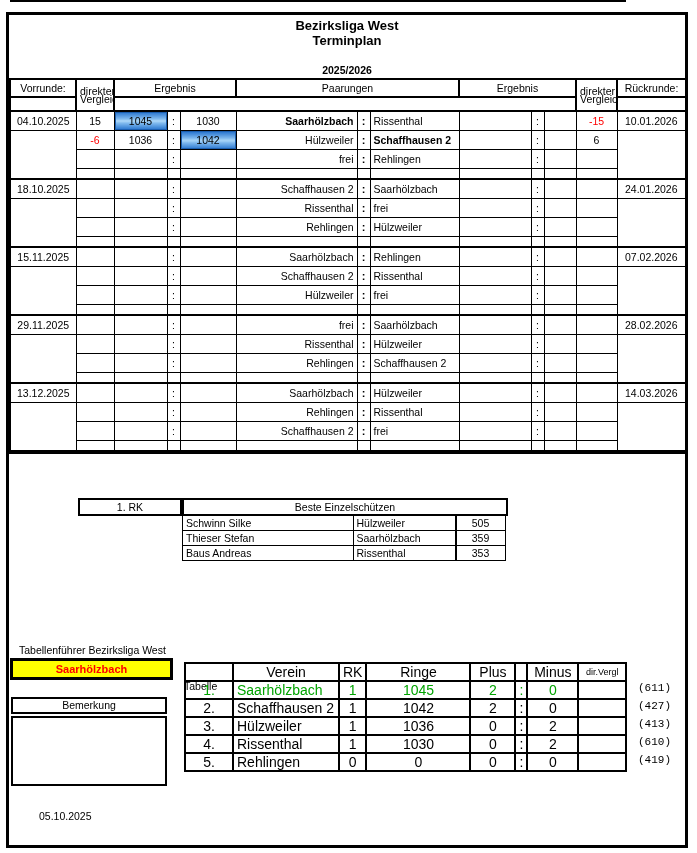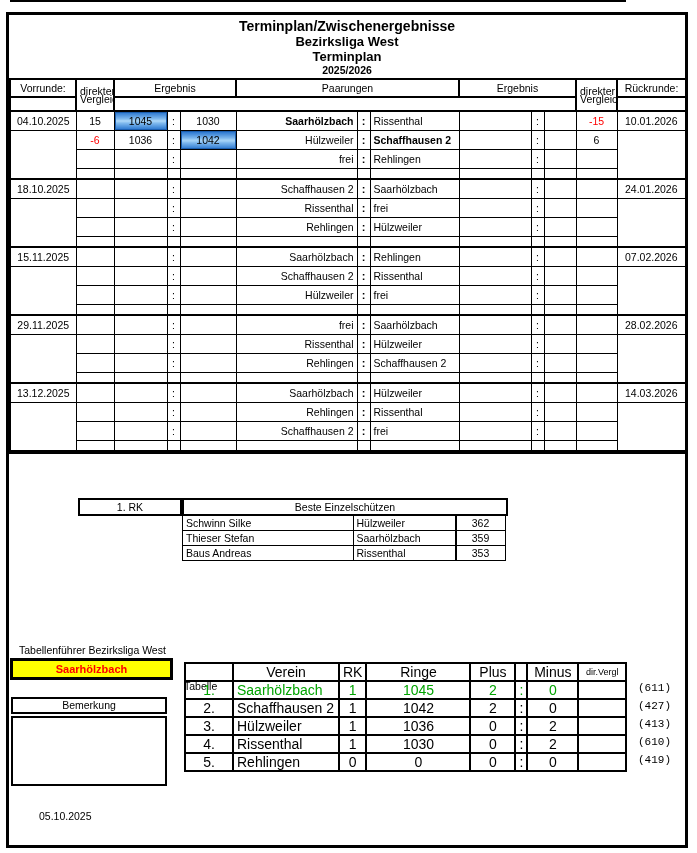--- a/index.html
+++ b/index.html
@@ -10,21 +10,21 @@
   .top-artifact { position:absolute; left:10px; top:0; width:616px; height:2px; background:#000; }
   .page {
     position:absolute; left:6px; top:12px; width:682px; height:836px;
     border:3px solid #000; box-sizing:border-box; background:#fff;
   }
   
   .title-block { text-align:center; padding-top:3px; }
   .t1 { font-size:14px; font-weight:bold; line-height:16px; }
   .t2 { font-size:13px; font-weight:bold; line-height:15px; }
   .t3 { font-size:13px; font-weight:bold; line-height:15px; }
-  .t4 { font-size:10.5px; font-weight:bold; line-height:13px; }
+  .t4 { font-size:10.5px; font-weight:bold; line-height:13px;margin-top:16px; }
   
   table.sched {
     position:absolute; left:0; top:63px; width:676px;
     border-collapse:collapse; table-layout:fixed;
   }
   .sched td {
     border:1px solid #000; font-size:10.5px; height:18px; padding:0 3px;
     overflow:hidden; white-space:nowrap; text-align:center; vertical-align:middle;
   }
   .sched thead td { border-width:2px; }
@@ -88,21 +88,20 @@
   .footer-date { position:absolute; left:30px; top:795px; font-size:10.5px; }
 </style>
 </head>
 <body>
 
 <div class="top-artifact"></div>
 
 <div class="page">
 
   <div class="title-block">
-    <div class="t1">Terminplan/Zwischenergebnisse</div>
     <div class="t2">Bezirksliga West</div>
     <div class="t3">Terminplan</div>
     <div class="t4">2025/2026</div>
   </div>
 
   <table class="sched" id="sched">
     <colgroup>
       <col style="width:66px">
         <col style="width:38px">
         <col style="width:53px">
@@ -429,21 +428,21 @@
 
   <div class="best">
     <div class="best-head">
       <div class="rk-box">1. RK</div>
       <div class="best-title">Beste Einzelschützen</div>
     </div>
     <div class="best-rows">
       <div class="best-row">
         <div class="bn">Schwinn Silke</div>
         <div class="bc">Hülzweiler</div>
-        <div class="br">362</div>
+        <div class="br">505</div>
       </div>
       <div class="best-row">
         <div class="bn">Thieser Stefan</div>
         <div class="bc">Saarhölzbach</div>
         <div class="br">359</div>
       </div>
       <div class="best-row">
         <div class="bn">Baus Andreas</div>
         <div class="bc">Rissenthal</div>
         <div class="br">353</div>

